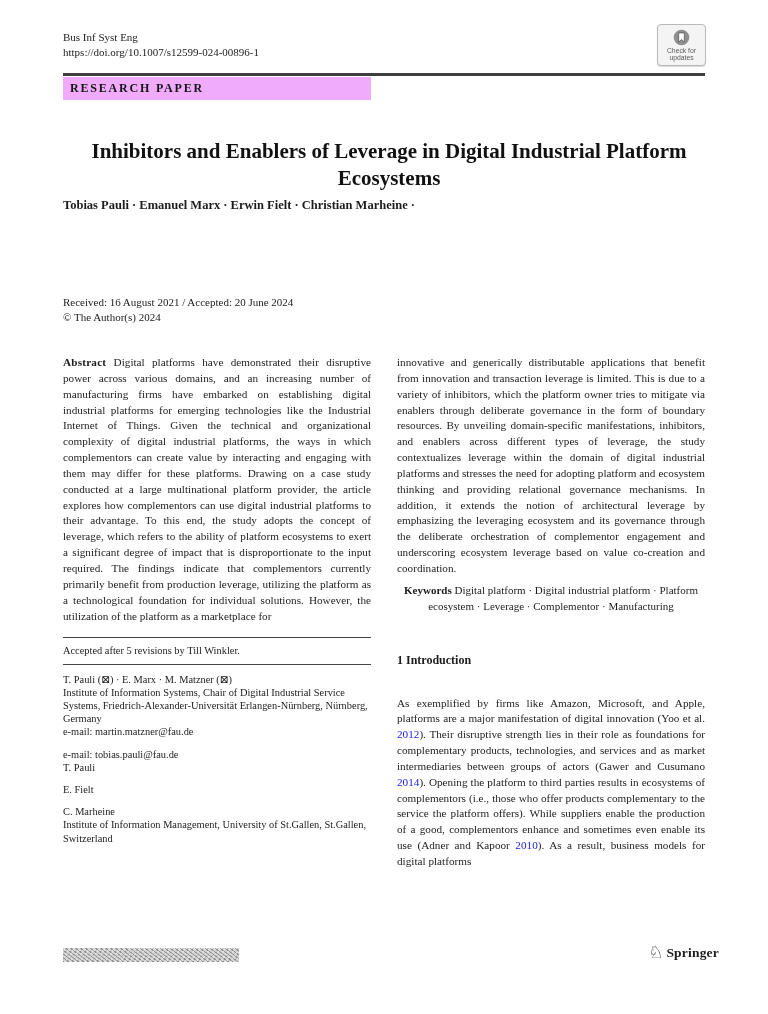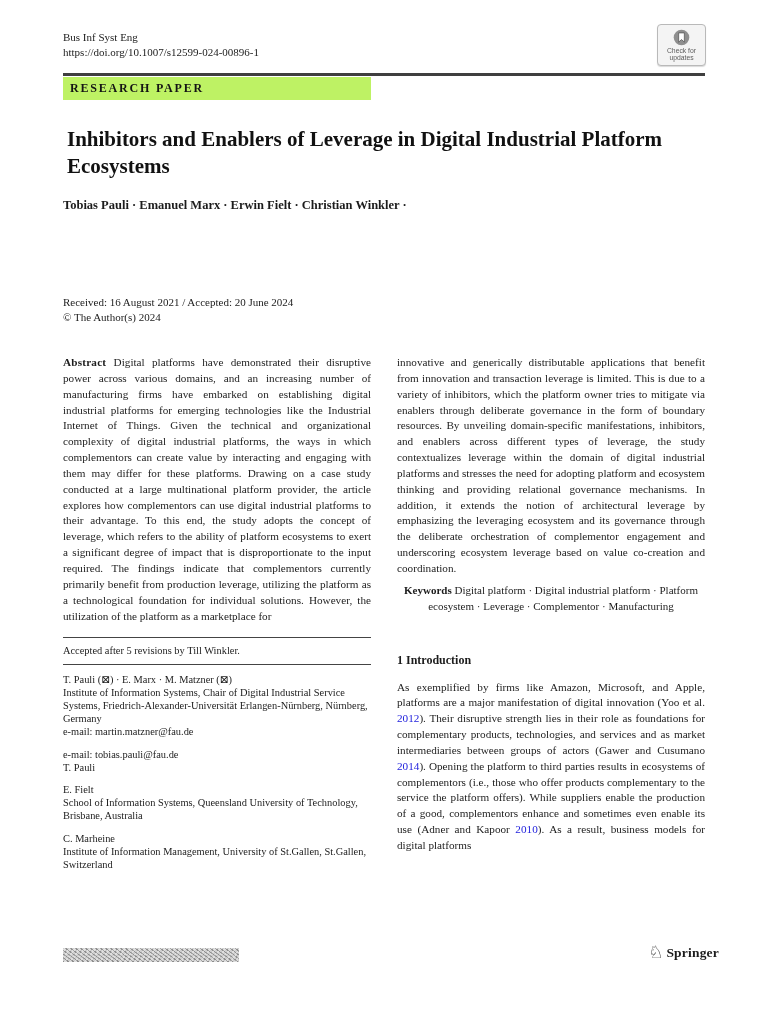--- a/index.html
+++ b/index.html
@@ -16,42 +16,42 @@
     border:1px solid #b9b9b9; border-radius:4px; background:#f4f4f4;
     display:flex; flex-direction:column; align-items:center; justify-content:center;
     box-shadow:0 1px 1px rgba(0,0,0,.15); cursor:pointer;
   }
   .badge-circle{width:17px; height:17px; margin-bottom:1px;}
   .badge-text{font-family:"Liberation Sans","DejaVu Sans",sans-serif;
     font-size:6.8px; line-height:7.5px; color:#5d5d5d; text-align:center;}
   .header-rule{position:absolute; left:63px; top:73px; width:642px; height:3px; background:#3f3f3f;}
   .section-banner{
     position:absolute; left:63px; top:77px; width:308px; height:23px;
-    background:#bef264; display:flex; align-items:center;
+    background:#f0abfc; display:flex; align-items:center;
   }
   .section-banner span{
     font-size:12px; font-weight:bold; letter-spacing:1.8px; color:#141414; padding-left:7px;
   }
   
   .article-title{
     position:absolute; left:63px; top:122px; width:620px;
     font-size:21px; font-weight:bold; line-height:27px; color:#111;
   }
   .authors{position:absolute; left:63px; top:197px; width:600px;
     font-size:12.5px; font-weight:bold; line-height:17px;}
   .received{position:absolute; left:63px; top:295px; width:420px;
     font-size:11px; line-height:14.5px;}
   
   .columns{position:absolute; left:63px; top:355px; width:642px; display:flex; gap:26px;}
   .col{width:308px;}
   .body-text{font-size:11.2px; line-height:15.85px; text-align:justify; margin:0;}
   .body-text b{letter-spacing:.2px;}
   .keywords-p{font-size:11px; line-height:15.85px; text-align:center; margin:6px 0 0 0;}
   .intro-heading{font-size:12px; font-weight:bold; margin:38px 0 11px 0;}
-  .intro-p{margin-top:12px;}
+  .intro-p{margin-top:28px;}
   .cite{color:#2222dd;}
   
   .fn-divider{height:1px; background:#444; margin:13px 0 0 0;}
   .fn-note{font-size:10.4px; line-height:13.2px; margin:6px 0 6px 0;}
   .affils{font-size:10.4px; line-height:13.2px;}
   .affil{margin:0 0 9px 0;}
   .affil div{text-align:left;}
   
   .noise-bar{
     position:absolute; left:63px; top:948px; width:176px; height:14px;
@@ -85,24 +85,24 @@
       <div>Check for</div>
       <div>updates</div>
     </div>
   </div>
 
   <div class="header-rule"></div>
   <div class="section-banner">
     <span>RESEARCH PAPER</span>
   </div>
 
-  <h1 class="article-title" style="margin:4px;">Inhibitors and Enablers of Leverage in Digital Industrial Platform Ecosystems</h1>
+  <h1 class="article-title" style="margin:16px;text-align:center;">Inhibitors and Enablers of Leverage in Digital Industrial Platform Ecosystems</h1>
 
   <div class="authors">
-    <div>Tobias Pauli · Emanuel Marx · Erwin Fielt · Christian Winkler ·</div>
+    <div>Tobias Pauli · Emanuel Marx · Erwin Fielt · Christian Marheine ·</div>
   </div>
 
   <div class="received">
     <div>Received: 16 August 2021 / Accepted: 20 June 2024</div>
     <div>© The Author(s) 2024</div>
   </div>
 
   <div class="columns">
 
     <div class="col">
@@ -117,21 +117,20 @@
           <div>T. Pauli (⊠) · E. Marx · M. Matzner (⊠)</div>
           <div>Institute of Information Systems, Chair of Digital Industrial Service Systems, Friedrich-Alexander-Universität Erlangen-Nürnberg, Nürnberg, Germany</div>
           <div>e-mail: martin.matzner@fau.de</div>
         </div>
         <div class="affil">
           <div>e-mail: tobias.pauli@fau.de</div>
           <div>T. Pauli</div>
         </div>
         <div class="affil">
           <div>E. Fielt</div>
-          <div>School of Information Systems, Queensland University of Technology, Brisbane, Australia</div>
         </div>
         <div class="affil">
           <div>C. Marheine</div>
           <div>Institute of Information Management, University of St.Gallen, St.Gallen, Switzerland</div>
         </div>
       </div>
     </div>
 
     <div class="col">
       <p class="body-text"><span>innovative and generically distributable applications that benefit from innovation and transaction leverage is limited. This is due to a variety of inhibitors, which the platform owner tries to mitigate via enablers through deliberate governance in the form of boundary resources. By unveiling domain-specific manifestations, inhibitors, and enablers across different types of leverage, the study contextualizes leverage within the domain of digital industrial platforms and stresses the need for adopting platform and ecosystem thinking and providing relational governance mechanisms. In addition, it extends the notion of architectural leverage by emphasizing the leveraging ecosystem and its governance through the deliberate orchestration of complementor engagement and underscoring ecosystem leverage based on value co-creation and coordination.</span></p>

